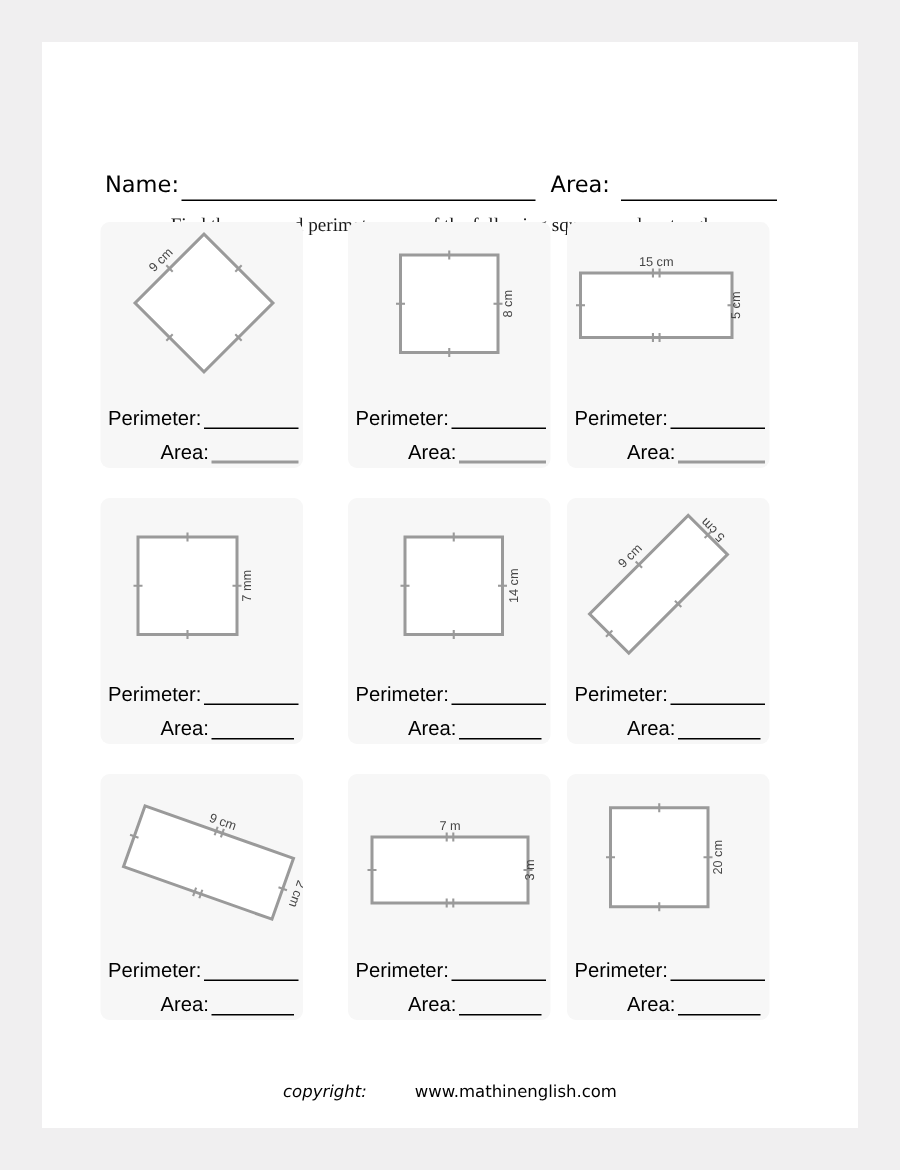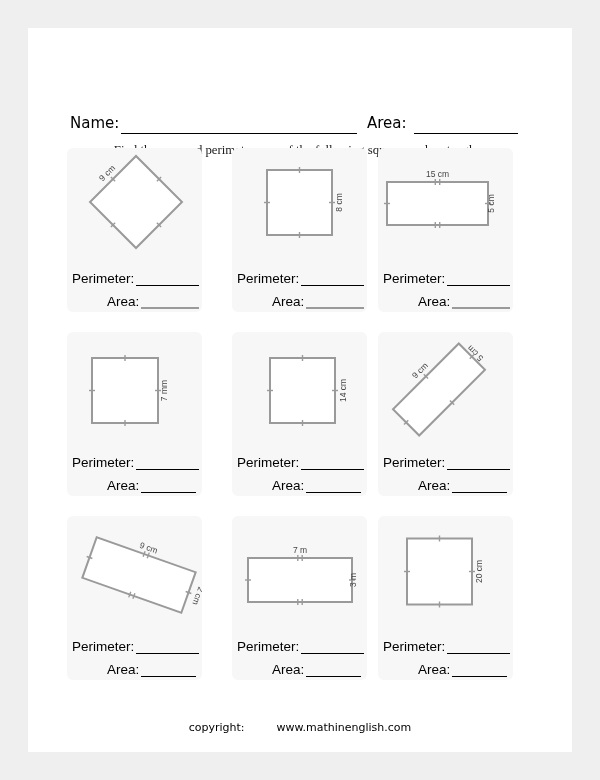--- a/index.html
+++ b/index.html
@@ -51,21 +51,21 @@
   .ansline{flex:1;border-bottom:1.4px solid #000;margin-left:2px;}
   .r1 .arow .ansline{border-bottom:2px solid #9a9a9a;margin-right:-3px;}
   
   .c1{left:39px;}  .c2{left:204px;} .c3{left:350px;}
   .r1{top:120px;}  .r2{top:304px;}  .r3{top:488px;}
   
   .footer{
     position:absolute;top:693px;left:0;width:100%;text-align:center;
     font-family:"DejaVu Sans",sans-serif;font-size:11px;color:#000;
   }
-  .footer .cp{margin-right:32px;}
+  .footer .cp{margin-right:32px;font-style:italic;}
 </style>
 </head>
 <body>
 
 <div class="page">
 
 
   <span class="hdr-label name-label">Name:</span>
   <div class="blank-line name-line"></div>
   <span class="hdr-label class-label">Area:</span>

